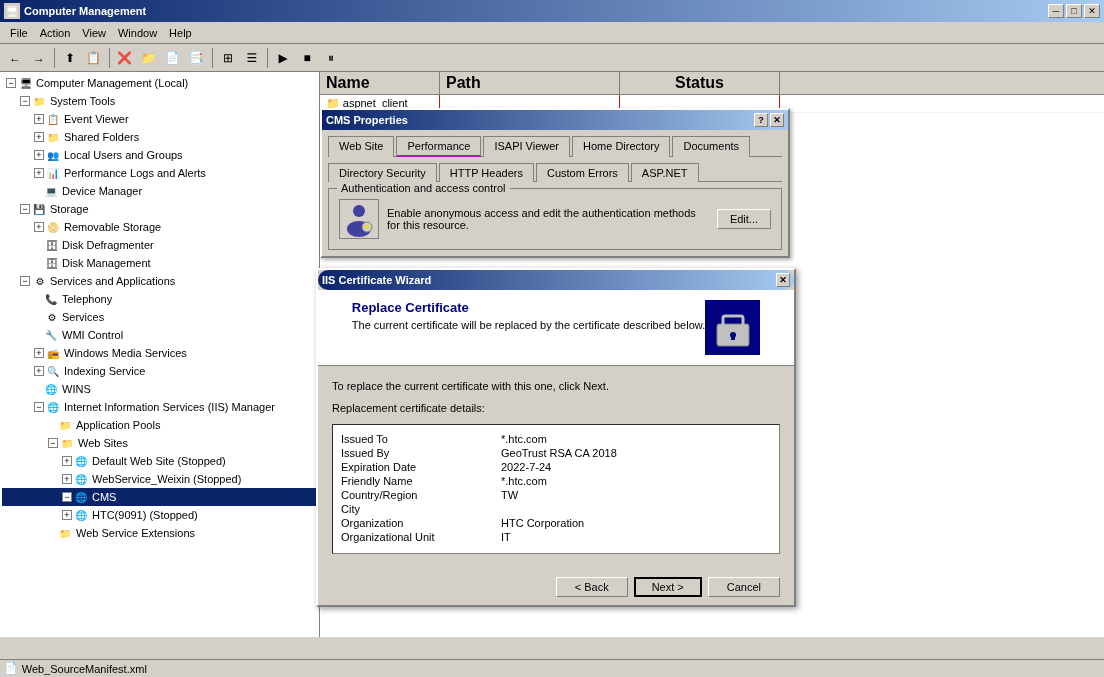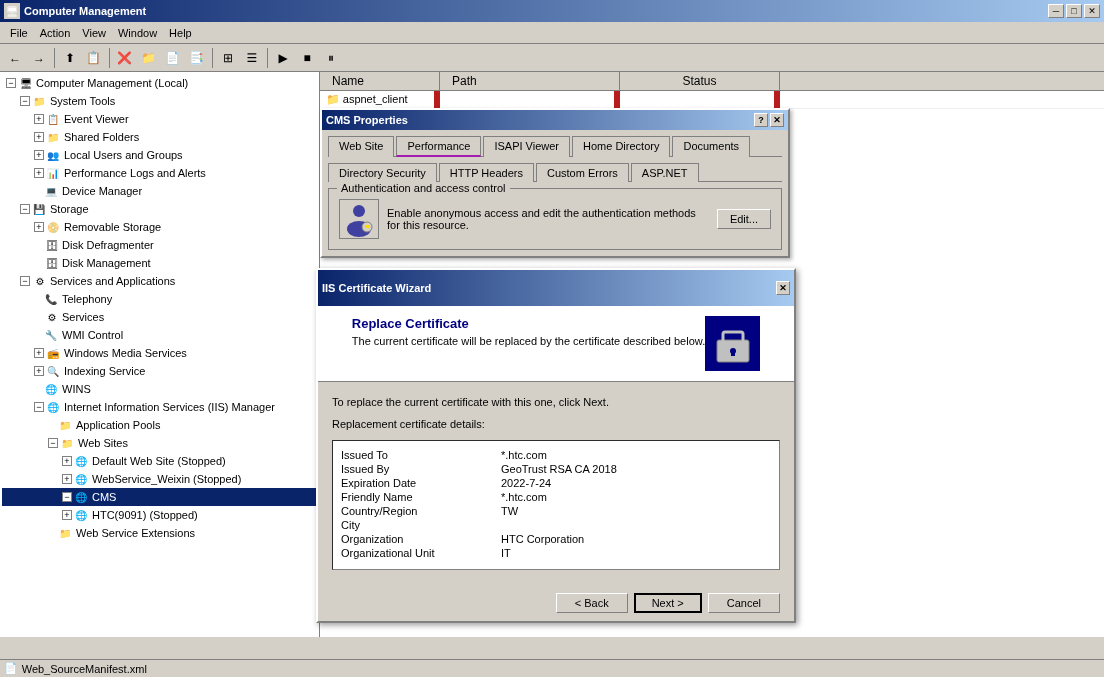--- a/index.html
+++ b/index.html
@@ -161,34 +161,34 @@
       flex: 1;
       background: white;
       overflow: auto;
     }
     .content-header {
       display: flex;
       background: #d4d0c8;
       border-bottom: 1px solid #808080;
     }
     .content-col {
-      padding: 2px 12px;
-      font-size: 12px;
-      font-weight: normal;
+      padding: 2px 6px;
+      font-size: 16px;
+      font-weight: bold;
       border-right: 1px solid #808080;
       min-width: 120px;
     }
     .content-row {
       display: flex;
       border-bottom: 1px solid #f0f0f0;
     }
     .content-cell {
       padding: 2px 6px;
       font-size: 11px;
-      border-right: 6px solid #b91c1c;
+      border-right: 1px solid #b91c1c;
       min-width: 120px;
     }
 
     
     .status-bar {
       height: 18px;
       background: #d4d0c8;
       border-top: 1px solid #808080;
       display: flex;
       align-items: center;
@@ -311,27 +311,28 @@
       background: #d4d0c8;
       border: 2px solid #808080;
       border-top-color: #ffffff;
       border-left-color: #ffffff;
       box-shadow: 2px 2px 6px rgba(0,0,0,0.4);
       pointer-events: all;
     }
     .wizard-title {
       background: linear-gradient(to right, #0a246a, #a6caf0);
       color: white;
-      height: 36px;
+      height: 20px;
       display: flex;
       align-items: center;
       justify-content: space-between;
       padding: 0 4px;
       font-size: 11px;
       font-weight: bold;
+      border-radius: 10px;
     }
     .wizard-header {
       background: white;
       padding: 10px 14px;
       display: flex;
       justify-content: center;
       align-items: flex-start;
       border-bottom: 1px solid #808080;
     }
     .wizard-header-text h2 {

